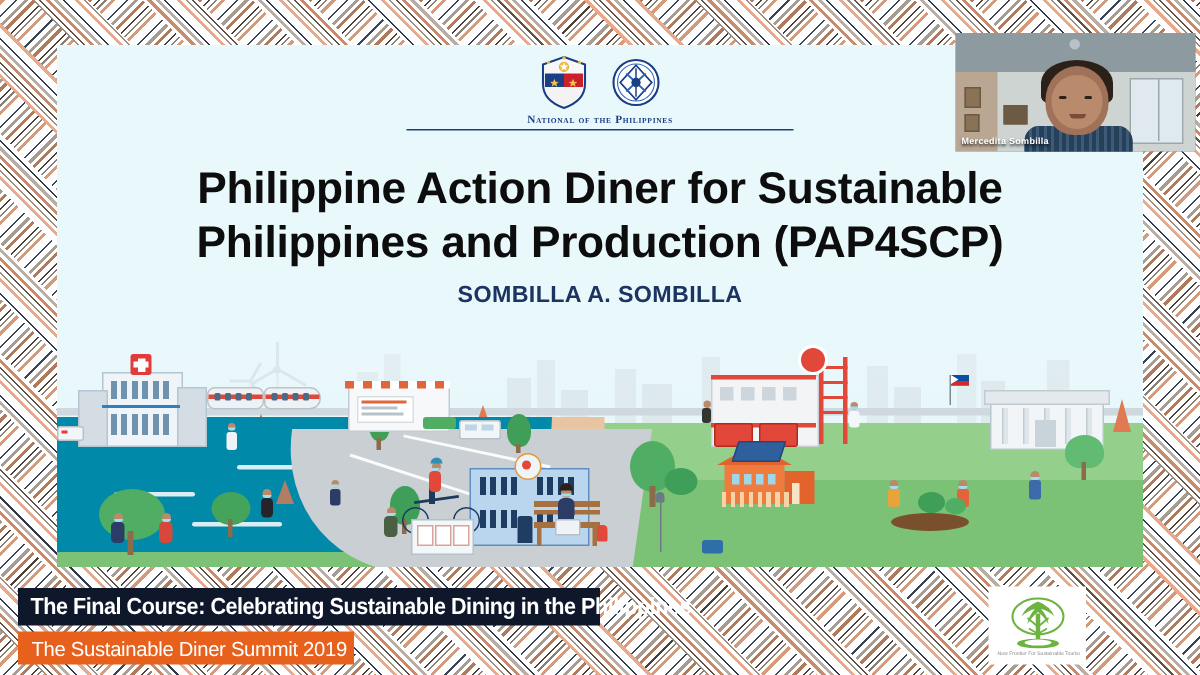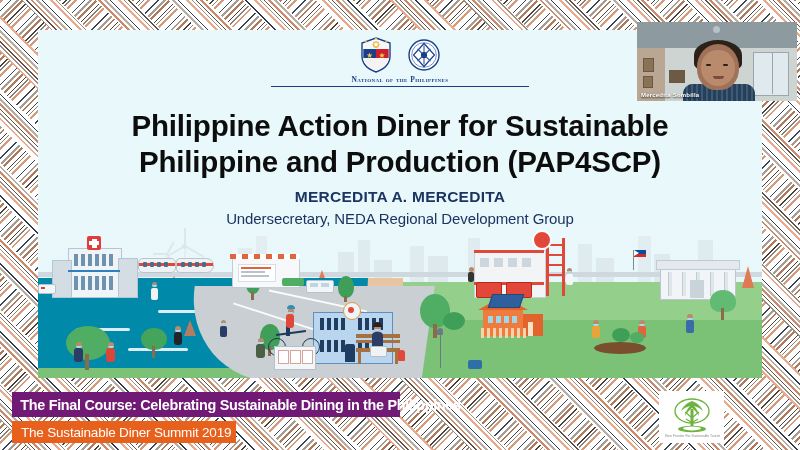--- a/index.html
+++ b/index.html
@@ -147,21 +147,21 @@
   .cam-body{position:absolute;left:46px;top:62px;width:72px;height:24px;background:#27405a;border-radius:10px 10px 0 0;}
   .cam-stripes{position:absolute;inset:0;background:repeating-linear-gradient(90deg,#27405a 0 3px,#3d5b78 3px 5px);border-radius:10px 10px 0 0;}
   .cam-name{
     position:absolute;left:4px;bottom:3px;color:#ffffff;font-size:6px;font-weight:bold;
     text-shadow:0 1px 2px rgba(0,0,0,.85);letter-spacing:.2px;
   }
 
   
   #green{
     position:absolute;left:12px;top:392px;width:388px;height:25px;
-    background:#701a75;display:flex;align-items:center;
+    background:#0f172a;display:flex;align-items:center;
   }
   #green span{
     color:#ffffff;font-size:15.5px;font-weight:bold;padding-left:9px;
     letter-spacing:-.35px;white-space:nowrap;
     font-family:"Liberation Sans Narrow","Liberation Sans",sans-serif;
     transform:scaleX(.93);transform-origin:left center;
   }
   #orange{
     position:absolute;left:12px;top:421px;width:224px;height:22px;
     background:#e8611c;display:flex;align-items:center;
@@ -211,25 +211,24 @@
         <path d="M17 9.5 L17 28.5" stroke="#1a3f86" stroke-width="1"></path>
         <circle cx="17" cy="19" r="3.1" fill="#1a3f86"></circle>
       </svg>
     </div>
     <div class="rep">National of the Philippines</div>
     <div class="rule"></div>
   </div>
 
   <div class="title">
     <div>Philippine Action Diner for Sustainable</div>
-    <div>Philippine and Production (PAP4SCP)</div>
+    <div>Philippines and Production (PAP4SCP)</div>
   </div>
 
-  <div class="speaker">MERCEDITA A. MERCEDITA</div>
-  <div class="role">Undersecretary, NEDA Regional Development Group</div>
+  <div class="speaker">SOMBILLA A. SOMBILLA</div>
 
   <div id="scene">
     <div class="sky"></div>
 
     <div class="skyline">
       <div class="bldg" style="left:300px;width:16px;height:44px;opacity:.55;"></div>
       <div class="bldg" style="left:320px;width:12px;height:56px;opacity:.5;"></div>
       <div class="bldg" style="left:336px;width:18px;height:36px;opacity:.6;"></div>
       <div class="bldg" style="left:372px;width:14px;height:50px;opacity:.5;"></div>
       <div class="bldg" style="left:390px;width:20px;height:40px;opacity:.55;"></div>

